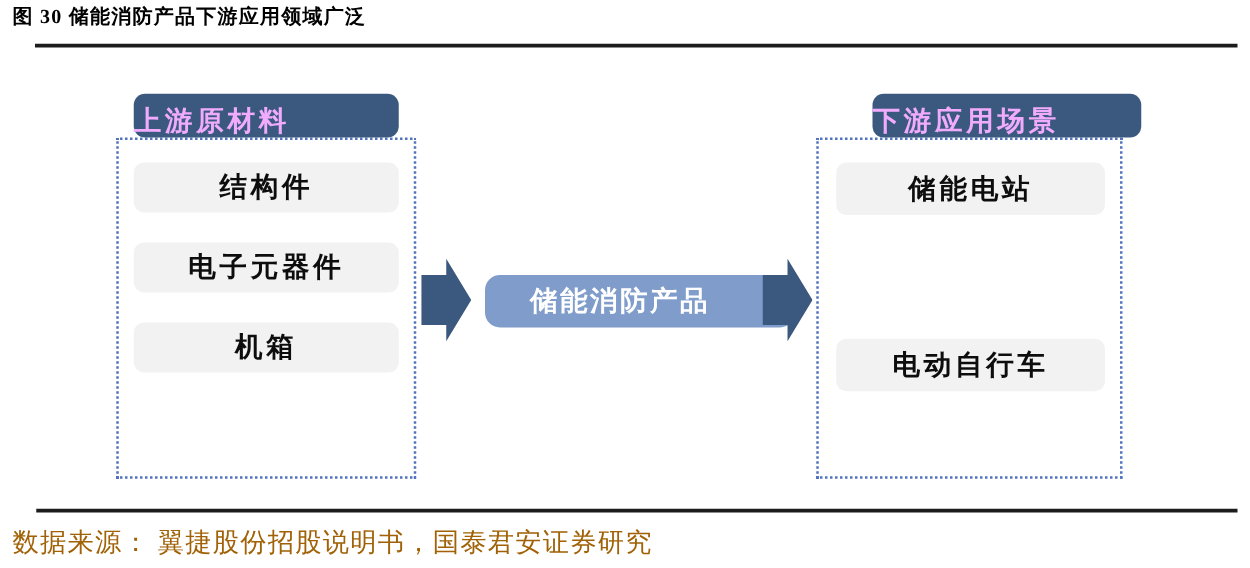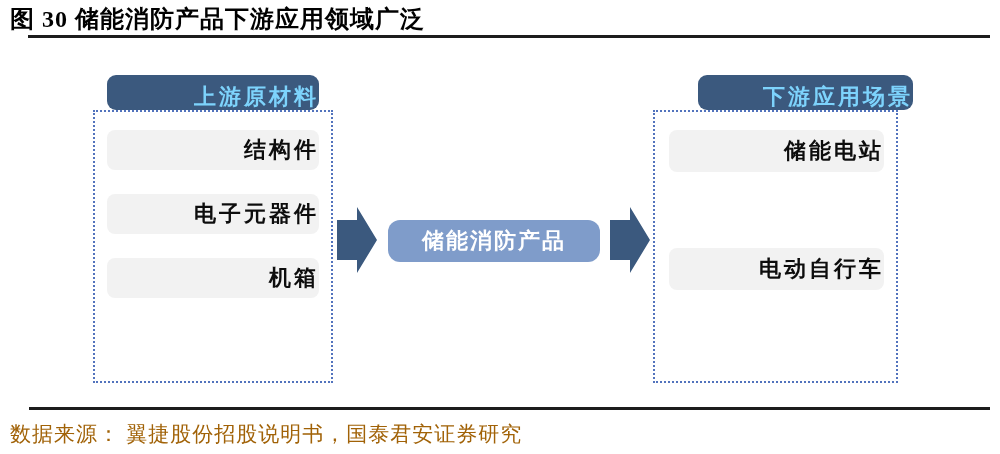--- a/index.html
+++ b/index.html
@@ -13,21 +13,21 @@
     width: 1000px;
     height: 454px;
     background: #ffffff;
     overflow: hidden;
   }
   .abs { position: absolute; }
 
   .fig-title {
     left: 10px;
     top: 3px;
-    font-size: 24px;
+    font-size: 16px;
     font-weight: bold;
     color: #000000;
     letter-spacing: 1px;
     white-space: nowrap;
   }
   .title-rule {
     left: 28px;
     top: 35px;
     width: 962px;
     height: 3px;
@@ -52,59 +52,60 @@
   .dashed-panel {
     border: 2px dotted #5273bd;
     background: #ffffff;
     box-sizing: border-box;
   }
   .panel-left  { left: 93px;  top: 110px; width: 240px; height: 273px; }
   .panel-right { left: 653px; top: 110px; width: 245px; height: 273px; }
 
   .group-header {
     background: #3b597e;
-    color: #7dd3fc;
+    color: #f0abfc;
     font-size: 22px;
     font-weight: bold;
     letter-spacing: 3px;
     border-radius: 9px;
-    text-align: right;
+    text-align: left;
     line-height: 43px;
     height: 35px;
     box-sizing: border-box;
   }
   .header-left  { left: 107px; top: 75px; width: 212px; }
   .header-right { left: 698px; top: 75px; width: 215px; }
 
   .item-box {
     background: #f2f2f2;
     color: #0d0d0d;
     font-size: 22px;
     font-weight: bold;
     letter-spacing: 3px;
     border-radius: 8px;
-    text-align: right;
+    text-align: center;
     box-sizing: border-box;
   }
   .item-left  { left: 107px; width: 212px; height: 40px; line-height: 40px; }
   .item-right { left: 669px; width: 215px; height: 42px; line-height: 42px; }
 
   .product-box {
     left: 388px;
     top: 220px;
     width: 212px;
     height: 42px;
     line-height: 42px;
     background: #7f9cca;
     color: #ffffff;
     font-size: 22px;
     font-weight: bold;
     letter-spacing: 2px;
     border-radius: 12px;
-    text-align: center;
+    text-align: left;
+    padding-left: 36px;
   }
   .flow-arrow { width: 40px; height: 66px; }
   .arrow-left-pos  { left: 337px; top: 207px; }
   .arrow-right-pos { left: 610px; top: 207px; }
 </style>
 </head>
 <body>
 
 <div class="page">
 
@@ -127,18 +128,18 @@
 
   <div class="abs arrow-right-pos">
     <svg class="flow-arrow" viewBox="0 0 40 66" xmlns="http://www.w3.org/2000/svg">
       <polygon points="0,13 20,13 20,0 40,33 20,66 20,53 0,53" fill="#3b597e"></polygon>
     </svg>
   </div>
 
   <div class="abs dashed-panel panel-right"></div>
   <div class="abs group-header header-right">下游应用场景</div>
   <div class="abs item-box item-right" style="top:130px">储能电站</div>
-  <div class="abs item-box item-right" style="top:248px">电动自行车</div>
+  <div class="abs item-box item-right" style="top:271px">电动自行车</div>
 
   <div class="abs bottom-rule"></div>
   <div class="abs source-text">数据来源： 翼捷股份招股说明书，国泰君安证券研究</div>
 
 </div>
 
 </body></html>

